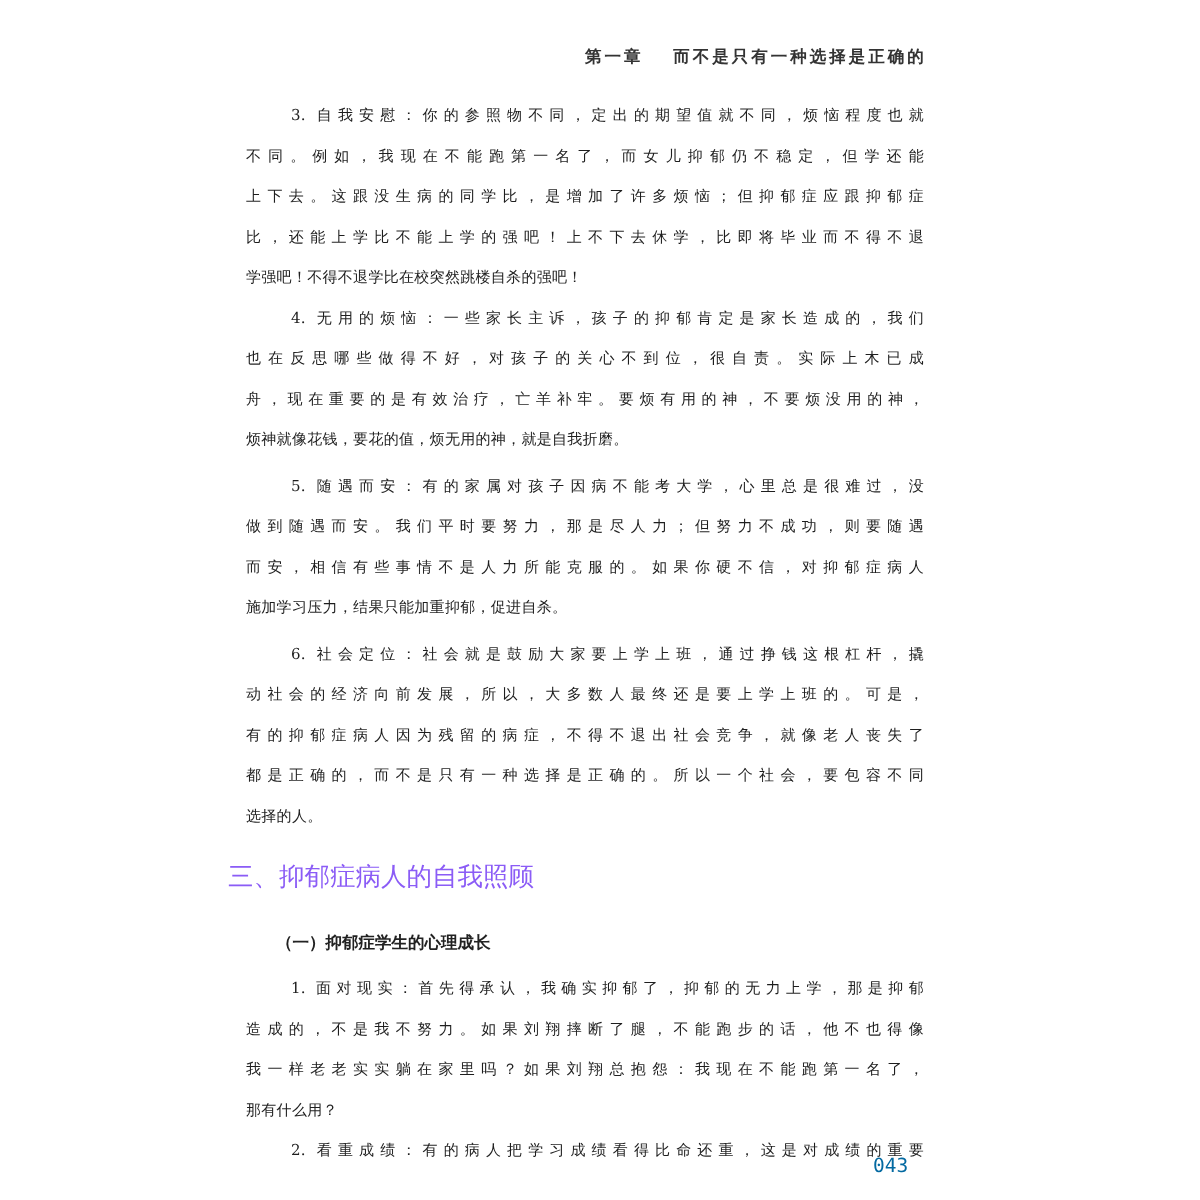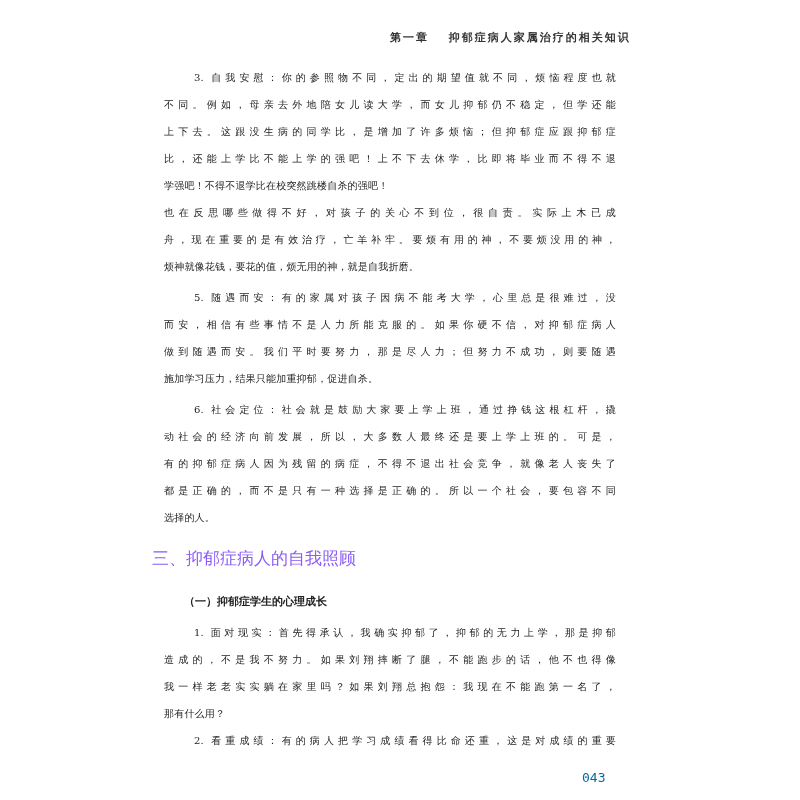--- a/index.html
+++ b/index.html
@@ -38,44 +38,45 @@
     .page-number {
       position: absolute; left: 582px; top: 770px; font-size: 13px; color: #0369a1;
       font-family: "DejaVu Sans Mono", monospace;
     }
   </style>
 </head>
 <body>
 
 <div class="running-head">
   <span class="chap">第一章</span>
-  <span>抑郁症病人家属治疗的相关知识</span>
+  <span>而不是只有一种选择是正确的</span>
 </div>
 
 <div class="text-block">
 
   <div>
     <div class="line indent">3. 自我安慰：你的参照物不同，定出的期望值就不同，烦恼程度也就</div>
-    <div class="line">不同。例如，母亲去外地陪女儿读大学，而女儿抑郁仍不稳定，但学还能</div>
+    <div class="line">不同。例如，我现在不能跑第一名了，而女儿抑郁仍不稳定，但学还能</div>
     <div class="line">上下去。这跟没生病的同学比，是增加了许多烦恼；但抑郁症应跟抑郁症</div>
     <div class="line">比，还能上学比不能上学的强吧！上不下去休学，比即将毕业而不得不退</div>
     <div class="line last">学强吧！不得不退学比在校突然跳楼自杀的强吧！</div>
   </div>
 
   <div>
+    <div class="line indent">4. 无用的烦恼：一些家长主诉，孩子的抑郁肯定是家长造成的，我们</div>
     <div class="line">也在反思哪些做得不好，对孩子的关心不到位，很自责。实际上木已成</div>
     <div class="line">舟，现在重要的是有效治疗，亡羊补牢。要烦有用的神，不要烦没用的神，</div>
     <div class="line last">烦神就像花钱，要花的值，烦无用的神，就是自我折磨。</div>
   </div>
 
   <div class="gap"></div>
   <div>
     <div class="line indent">5. 随遇而安：有的家属对孩子因病不能考大学，心里总是很难过，没</div>
+    <div class="line">做到随遇而安。我们平时要努力，那是尽人力；但努力不成功，则要随遇</div>
     <div class="line">而安，相信有些事情不是人力所能克服的。如果你硬不信，对抑郁症病人</div>
-    <div class="line">做到随遇而安。我们平时要努力，那是尽人力；但努力不成功，则要随遇</div>
     <div class="line last">施加学习压力，结果只能加重抑郁，促进自杀。</div>
   </div>
 
   <div class="gap"></div>
   <div>
     <div class="line indent">6. 社会定位：社会就是鼓励大家要上学上班，通过挣钱这根杠杆，撬</div>
     <div class="line">动社会的经济向前发展，所以，大多数人最终还是要上学上班的。可是，</div>
     <div class="line">有的抑郁症病人因为残留的病症，不得不退出社会竞争，就像老人丧失了</div>
     <div class="line">都是正确的，而不是只有一种选择是正确的。所以一个社会，要包容不同</div>
     <div class="line last">选择的人。</div>

